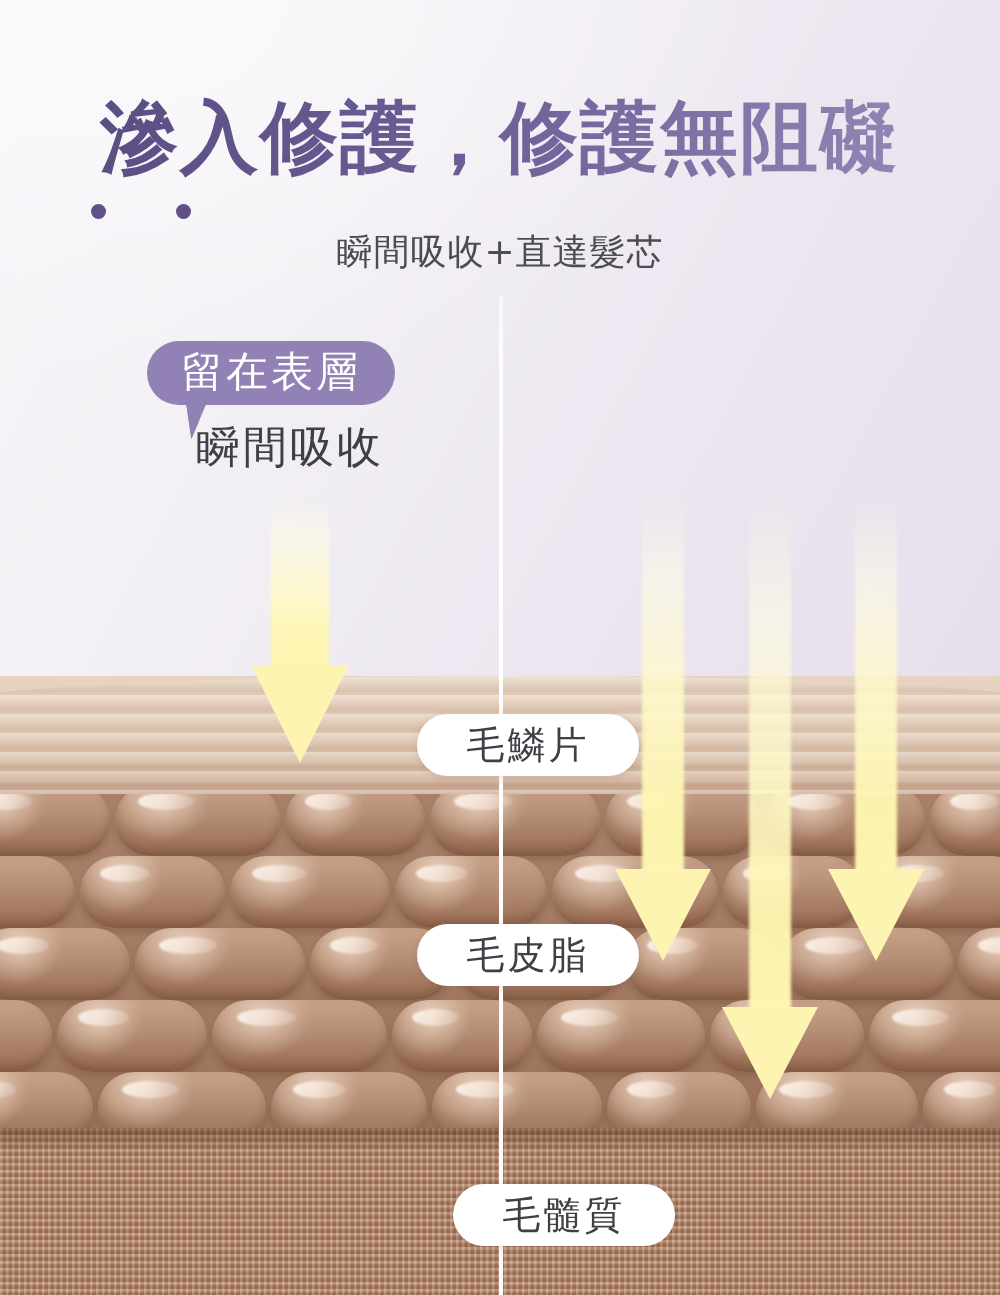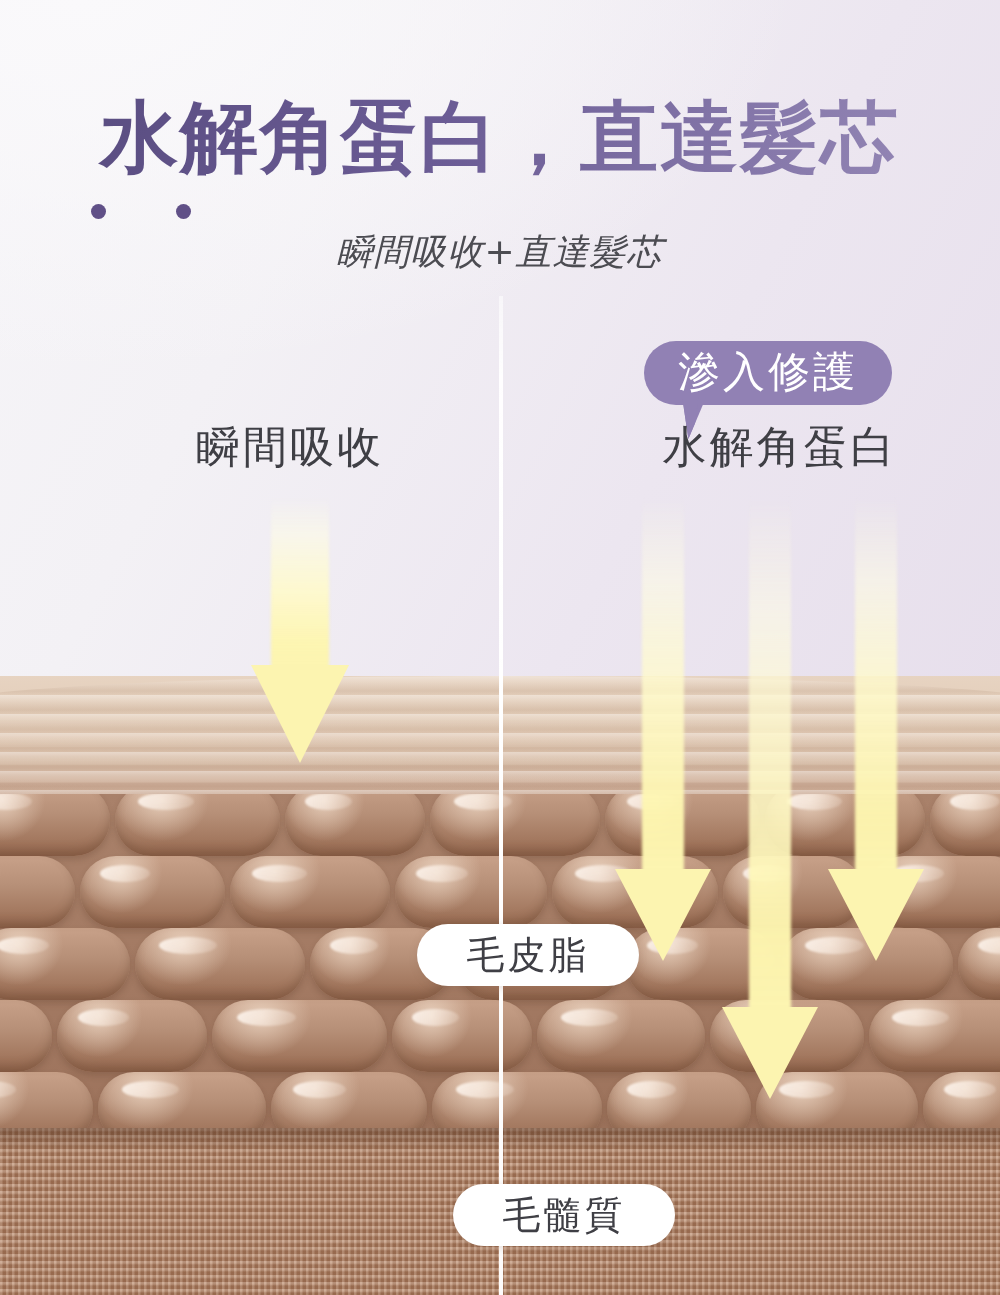--- a/index.html
+++ b/index.html
@@ -39,21 +39,20 @@
     background:#605087;top:204px;
   }
   .emph-dot.d1{left:91px;}
   .emph-dot.d2{left:176px;}
 
   .subtitle{
     position:absolute;left:0;top:228px;width:1000px;text-align:center;
     font-size:36px;letter-spacing:1px;color:#4c4c52;
     font-family:"DejaVu Sans","Liberation Sans",sans-serif;
     white-space:nowrap;
-    font-style:italic;
   }
 
   
   .divider{
     position:absolute;left:499px;top:296px;width:4px;height:999px;
     background:linear-gradient(to bottom,rgba(255,255,255,.55) 0%,rgba(255,255,255,.95) 8%,#ffffff 40%,#fdfbfa 100%);
   }
 
   
   .badge-wrap{position:absolute;}
@@ -199,21 +198,21 @@
   .pill.p2{left:417px;top:924px;}
   .pill.p3{left:417px;top:1184px;margin-left:36px;}
 </style>
 </head>
 <body>
 
 <div class="canvas">
 
   <div class="bg-top"></div>
 
-  <div class="title">水解角蛋白，直達髮芯</div>
+  <div class="title">滲入修護，修護無阻礙</div>
   <div class="emph-dot d1"></div>
   <div class="emph-dot d2"></div>
   <div class="subtitle">瞬間吸收+直達髮芯</div>
 
   <div class="hair">
     <div class="cuticle"></div>
     <div class="cuticle-curve"></div>
     <div class="cuticle-lines"></div>
 
     <div class="cortex" id="cortex">
@@ -283,26 +282,26 @@
   <div class="arrow soft" style="left:722px;top:497px;width:96px;height:608px;">
     <div class="shaft" style="top:0;width:42px;height:513px;"></div>
     <div class="head" style="top:510px;border-left-width:48px;border-right-width:48px;border-top-width:92px;"></div>
   </div>
 
   <div class="arrow soft" style="left:828px;top:497px;width:96px;height:470px;">
     <div class="shaft" style="top:0;width:42px;height:375px;"></div>
     <div class="head" style="top:372px;border-left-width:48px;border-right-width:48px;border-top-width:92px;"></div>
   </div>
 
-  <div class="sub-label left">瞬間吸收</div>
-
-  <div class="badge-wrap right">
+  <div class="badge-wrap left">
     <div class="badge">
-      <span>滲入修護</span>
+      <span>留在表層</span>
     </div>
     <div class="badge-tail"></div>
   </div>
-  <div class="sub-label right">水解角蛋白</div>
-
+  <div class="sub-label left">瞬間吸收</div>
+
+
+  <div class="pill p1">毛鱗片</div>
   <div class="pill p2">毛皮脂</div>
   <div class="pill p3">毛髓質</div>
 
 </div>
 
 </body></html>

